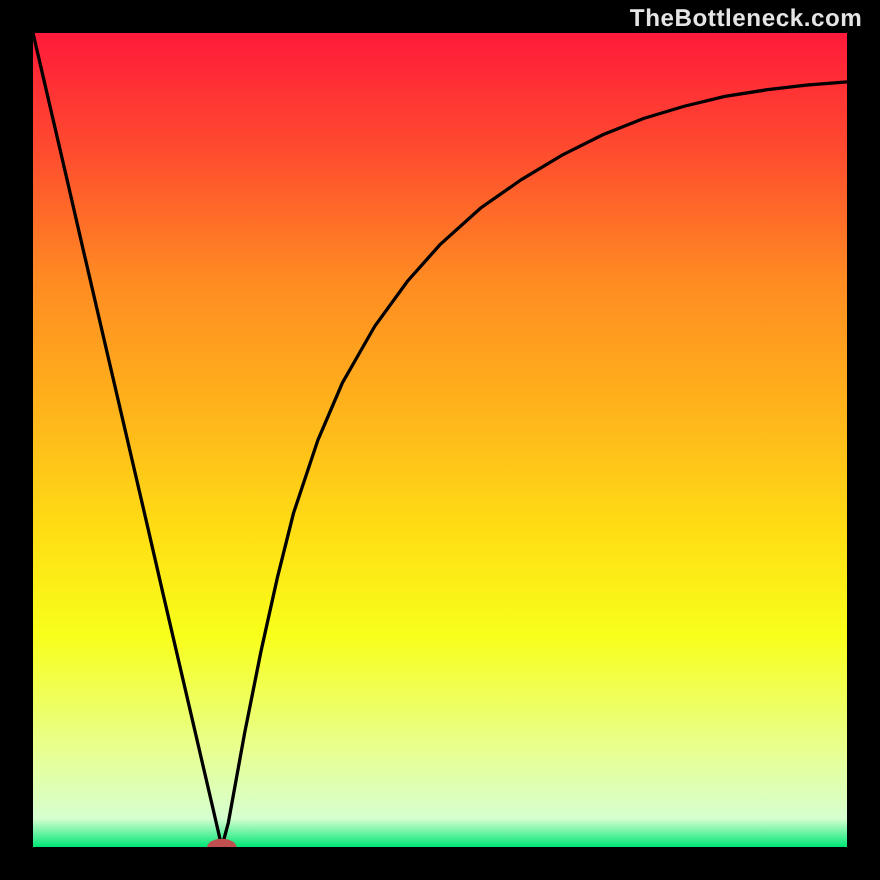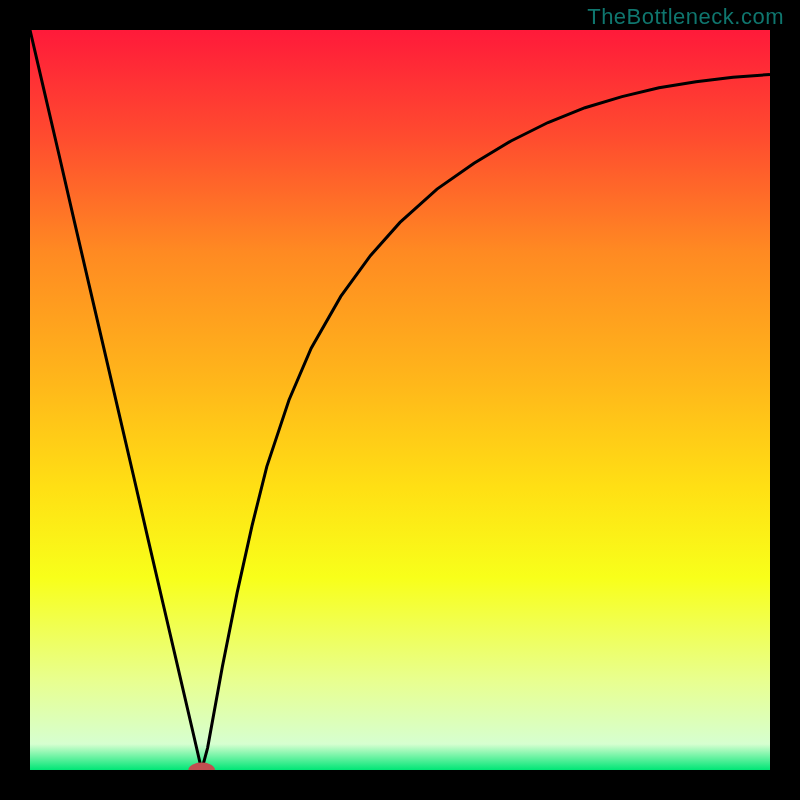--- a/index.html
+++ b/index.html
@@ -14,23 +14,23 @@
   .outer-frame {
     width: 800px;
     height: 800px;
     background: #000;
     position: relative;
   }
   .watermark {
     position: absolute;
     top: 4px;
     right: 16px;
-    color: #0f766e;
+    color: #e5e5e5;
     font-size: 22px;
-    font-weight: 400;
+    font-weight: 700;
     letter-spacing: 0.5px;
     z-index: 5;
   }
   .plot-area {
     position: absolute;
     left: 30px;
     top: 30px;
     width: 740px;
     height: 740px;
   }

